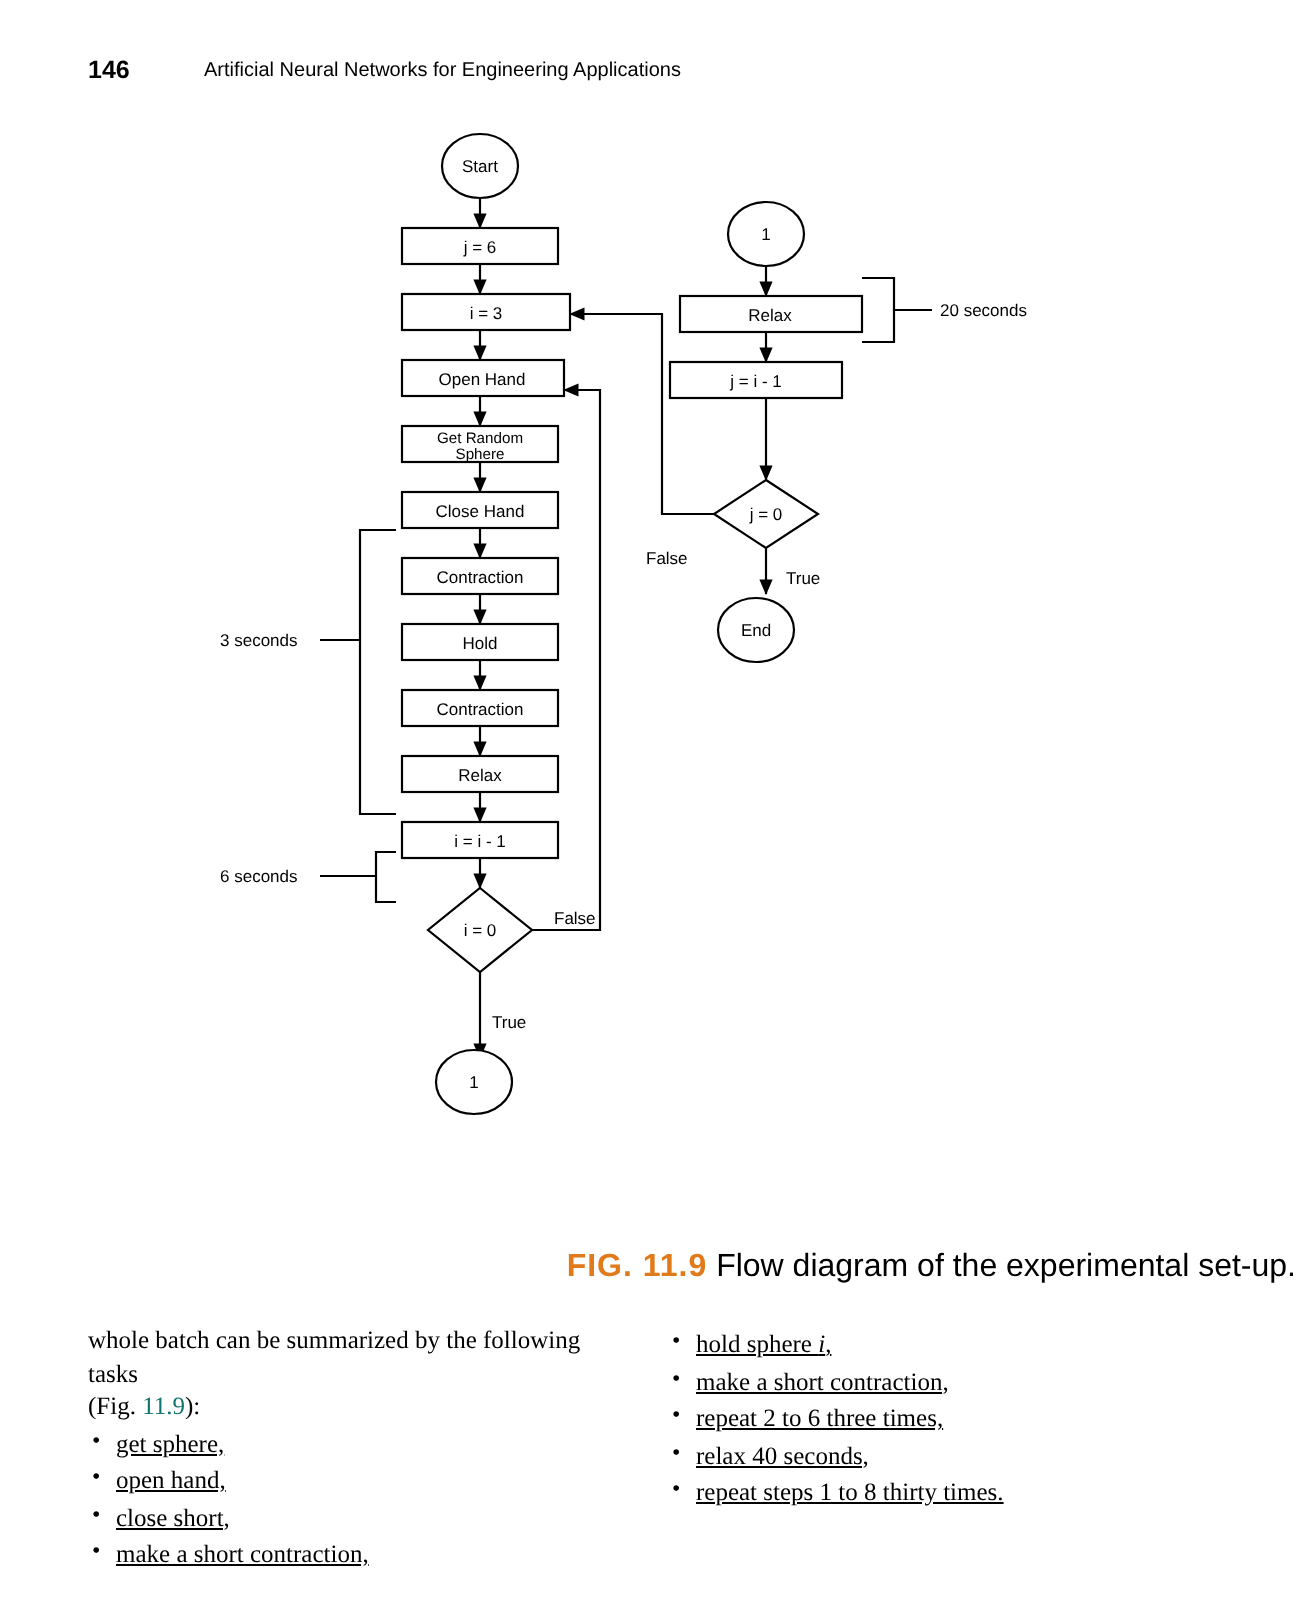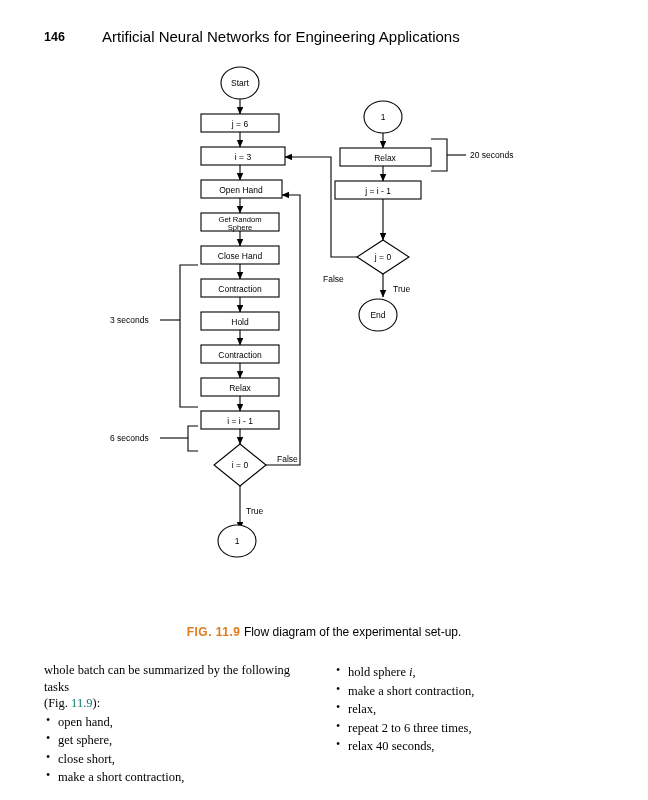--- a/index.html
+++ b/index.html
@@ -24,41 +24,41 @@
     right: 44px;
     display: flex;
     align-items: center;
   }
   .page-number {
     font-size: 12.5px;
     font-weight: bold;
     width: 58px;
   }
   .header-title {
-    font-size: 15px;
+    font-size: 10px;
     font-weight: normal;
   }
 
   
   .figure-area {
     position: absolute;
     top: 56px;
     left: 0;
     width: 648px;
     height: 590px;
   }
   .figure-area svg { display: block; }
 
   .fig-caption {
     position: absolute;
     top: 625px;
     left: 0;
     width: 648px;
-    text-align: center;
-    font-size: 12px;
+    text-align: right;
+    font-size: 16px;
   }
   .fig-caption .fig-label {
     color: #e07a1a;
     font-weight: bold;
     letter-spacing: 0.5px;
   }
   .fig-caption .fig-text {
     color: #000;
   }
 
@@ -79,20 +79,21 @@
   .intro-par .xref { color: #0f766e; }
   ul.task-list {
     list-style: none;
     margin: 0;
     padding: 0;
   }
   ul.task-list li {
     position: relative;
     padding-left: 14px;
     margin: 2px 0;
+    text-decoration: underline;
   }
   ul.task-list li:before {
     content: "\2022";
     position: absolute;
     left: 2px;
     top: -1px;
     font-size: 12px;
   }
   .ital { font-style: italic; }
 </style>
@@ -254,28 +255,28 @@
   <span class="fig-text">Flow diagram of the experimental set-up.</span>
 </div>
 
 <div class="body-cols">
   <div class="col">
     <p class="intro-par">
       <span>whole batch can be summarized by the following tasks</span><br>
       <span>(Fig. </span><span class="xref">11.9</span><span>):</span>
     </p>
     <ul class="task-list">
+      <li>get sphere,</li>
       <li>open hand,</li>
-      <li>get sphere,</li>
       <li>close short,</li>
       <li>make a short contraction,</li>
     </ul>
   </div>
   <div class="col">
     <ul class="task-list">
       <li><span>hold sphere </span><span class="ital">i</span><span>,</span></li>
       <li>make a short contraction,</li>
-      <li>relax,</li>
       <li>repeat 2 to 6 three times,</li>
       <li>relax 40 seconds,</li>
+      <li>repeat steps 1 to 8 thirty times.</li>
     </ul>
   </div>
 </div>
 
 </body></html>

